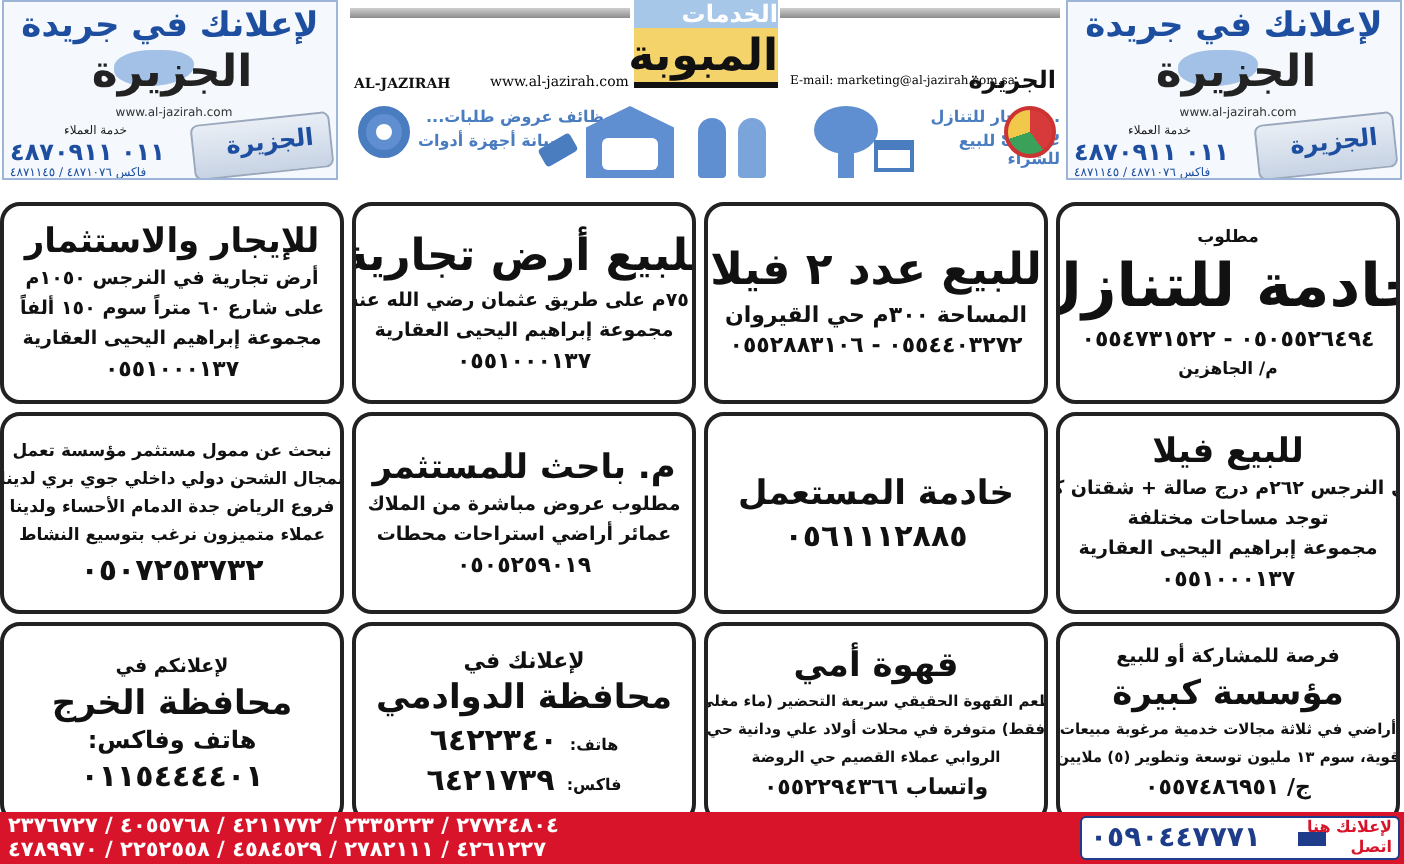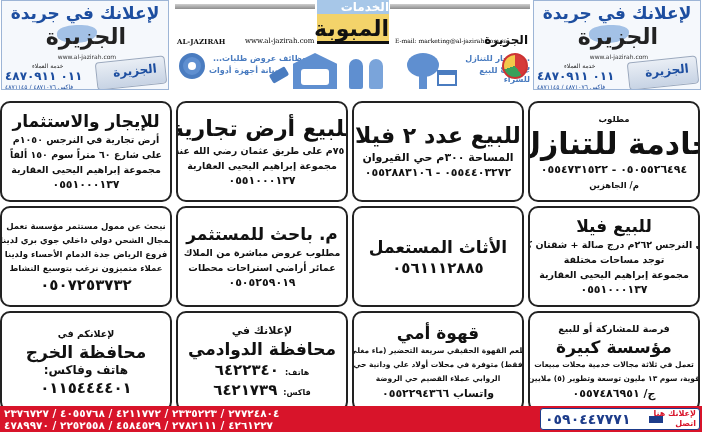--- a/index.html
+++ b/index.html
@@ -229,21 +229,21 @@
 
   <div class="ad c1 r2">
     <div class="med">للبيع فيلا</div>
     <div class="line">في النرجس ٢٦٢م درج صالة + شقتان كما</div>
     <div class="line">توجد مساحات مختلفة</div>
     <div class="line">مجموعة إبراهيم اليحيى العقارية</div>
     <div class="phone">٠٥٥١٠٠٠١٣٧</div>
   </div>
 
   <div class="ad c2 r2">
-    <div class="med">الأثاث المستعمل</div>
+    <div class="med">خادمة المستعمل</div>
     <div class="phone-l">٠٥٦١١١٢٨٨٥</div>
   </div>
 
   <div class="ad c3 r2">
     <div class="med">م. باحث للمستثمر</div>
     <div class="line">مطلوب عروض مباشرة من الملاك</div>
     <div class="line">عمائر أراضي استراحات محطات</div>
     <div class="phone">٠٥٠٥٢٥٩٠١٩</div>
   </div>
 
@@ -251,21 +251,21 @@
     <div class="small">نبحث عن ممول مستثمر مؤسسة تعمل</div>
     <div class="small">بمجال الشحن دولي داخلي جوي بري لدينا</div>
     <div class="small">فروع الرياض جدة الدمام الأحساء ولدينا</div>
     <div class="small">عملاء متميزون نرغب بتوسيع النشاط</div>
     <div class="phone-l">٠٥٠٧٢٥٣٧٣٢</div>
   </div>
 
   <div class="ad c1 r3">
     <div class="line">فرصة للمشاركة أو للبيع</div>
     <div class="med">مؤسسة كبيرة</div>
-    <div class="small" style="font-size:7.5px;">تعمل في ثلاثة مجالات خدمية محلات مبيعات</div>
+    <div class="small" style="font-size:7.5px;">أراضي في ثلاثة مجالات خدمية مرغوبة مبيعات</div>
     <div class="small" style="font-size:7.5px;">قوية، سوم ١٣ مليون توسعة وتطوير (٥) ملايين</div>
     <div class="phone">ج/ ٠٥٥٧٤٨٦٩٥١</div>
   </div>
 
   <div class="ad c2 r3">
     <div class="med">قهوة أمي</div>
     <div class="small" style="font-size:7.5px;">طعم القهوة الحقيقي سريعة التحضير (ماء مغلي</div>
     <div class="small" style="font-size:7.5px;">فقط) متوفرة في محلات أولاد علي ودانية حي</div>
     <div class="small" style="font-size:7.5px;">الروابي عملاء القصيم حي الروضة</div>
     <div class="phone">واتساب ٠٥٥٢٢٩٤٣٦٦</div>

